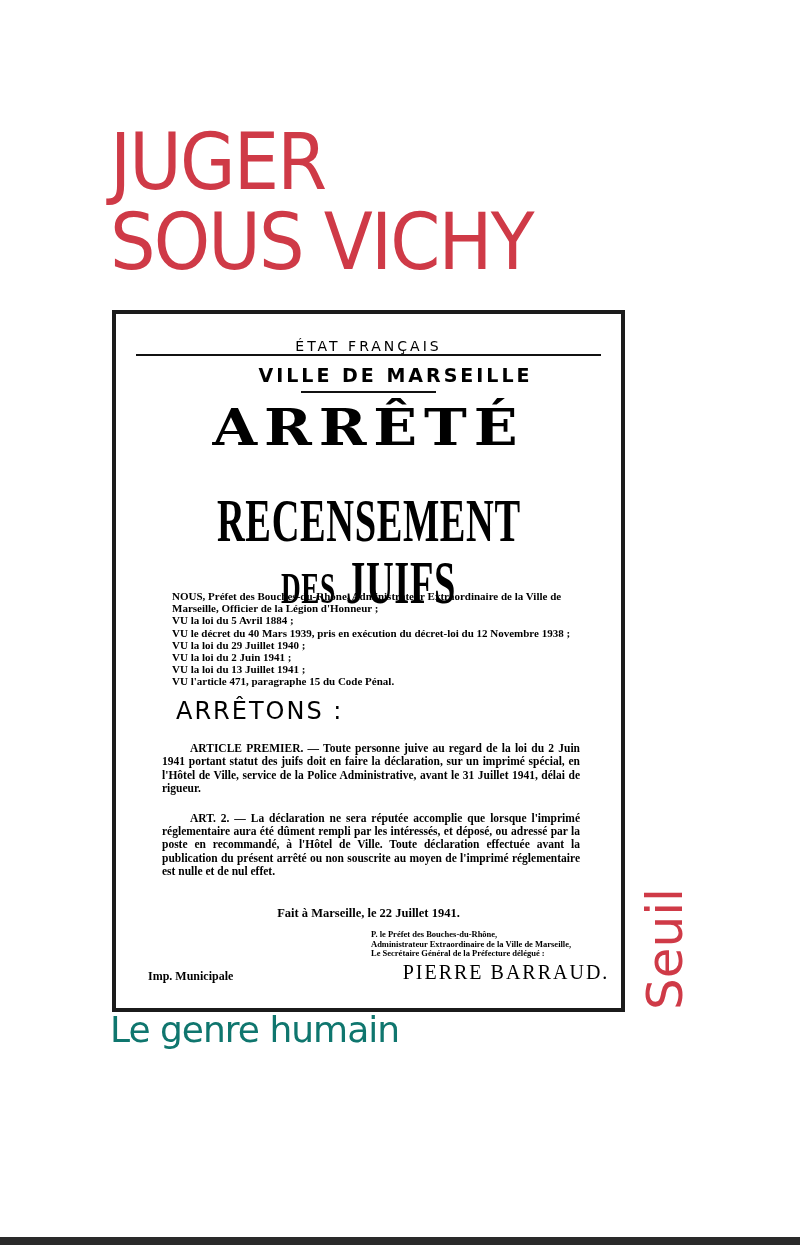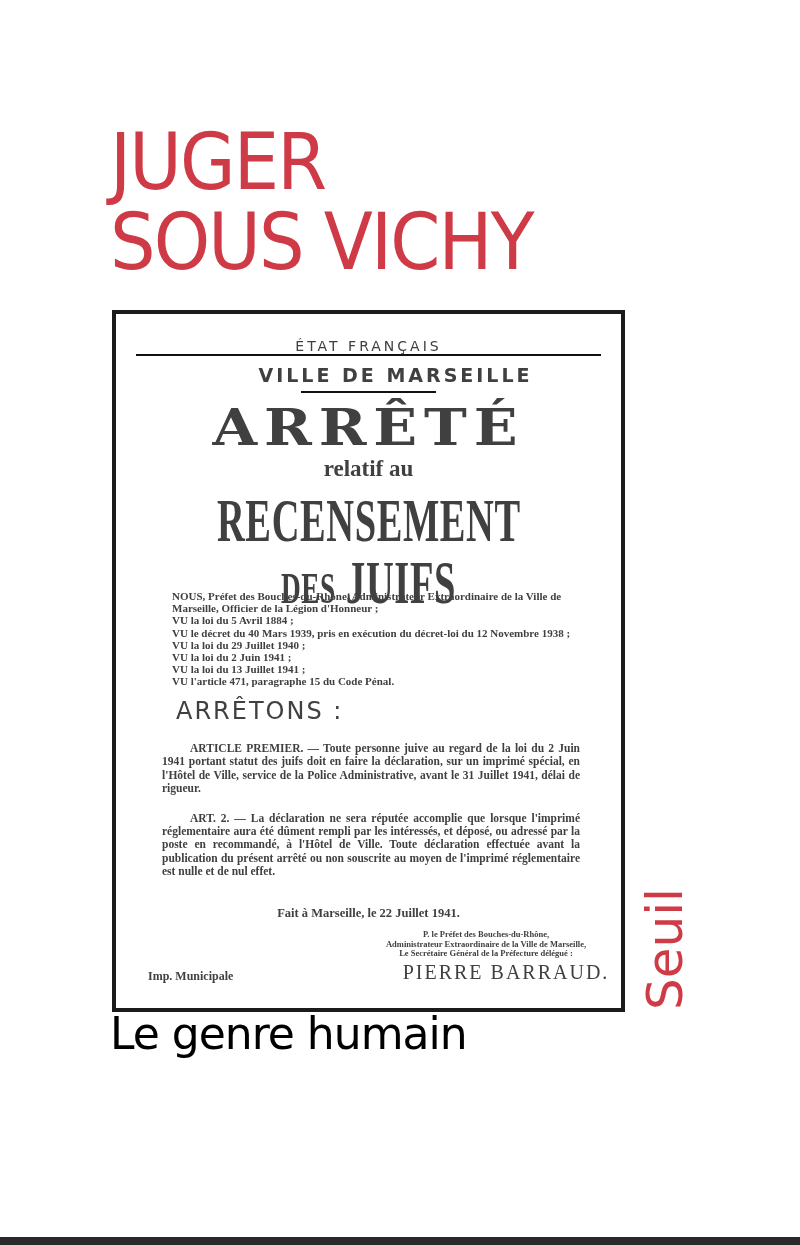--- a/index.html
+++ b/index.html
@@ -12,38 +12,38 @@
     font-family:"DejaVu Sans", sans-serif;
     color:#cf3a47; font-weight:normal;
     letter-spacing:-2px; line-height:1;
     transform:scaleX(0.92); transform-origin:left top;
   }
   .t1 { top:123px; font-size:78px; }
   .t2 { top:203px; font-size:78px; }
   .series {
     position:absolute; left:110px; top:1012px;
     font-family:"DejaVu Sans", sans-serif;
-    color:#000000; font-size:44px; line-height:1;
+    color:#0f766e; font-size:36px; line-height:1;
     letter-spacing:-1px;
   }
   .publisher {
     position:absolute; left:640px; top:1010px;
     font-family:"DejaVu Sans", sans-serif;
     color:#cf3a47; font-size:50px; line-height:1;
     transform:rotate(-90deg); transform-origin:left top;
   }
   .bottom-bar {
     position:absolute; left:0; top:1237px; width:800px; height:8px; background:#2a2a2a;
   }
   .poster {
     position:absolute; left:112px; top:310px;
     width:505px; height:694px;
     border:4px solid #1b1b1b;
     background:#fff;
-    font-family:"Liberation Serif", serif; color:#404040;
+    font-family:"Liberation Serif", serif; color:#000000;
   }
   .pc { position:absolute; left:0; width:505px; text-align:center; }
   .etat {
     top:24px; font-family:"DejaVu Sans", sans-serif; font-size:14px;
     letter-spacing:3px;
   }
   .rule1 { position:absolute; left:20px; top:40px; width:465px; height:2px; background:#111; }
   .ville {
     top:50px; font-family:"DejaVu Sans", sans-serif; font-weight:bold; font-size:19px;
     letter-spacing:3px;
@@ -66,21 +66,21 @@
   .preamble { top:276px; }
   .preamble .ind { padding-left:26px; }
   .arretons {
     position:absolute; left:60px; top:383px; font-family:"DejaVu Sans", sans-serif;
     font-size:24px; letter-spacing:2px; font-weight:normal;
   }
   .articles { top:412px; font-size:11.5px; line-height:13.4px; text-align:justify; }
   .articles p { margin:16px; text-indent:28px; }
   .fait { top:592px; font-size:12.5px; font-weight:bold; }
   .sign-block {
-    position:absolute; left:255px; top:616px; width:230px; text-align:center;
+    position:absolute; left:255px; top:616px; width:230px; text-align:left;
     font-size:8.5px; line-height:9.5px; font-weight:bold;
   }
   .signature {
     position:absolute; left:255px; top:647px; width:230px; text-align:center;
     font-family:"Liberation Serif", serif; font-weight:normal; font-size:20px; letter-spacing:2px;margin-left:20px;
   }
   .imp {
     position:absolute; left:32px; top:655px; font-size:12px; font-weight:bold;
   }
 </style>
@@ -89,21 +89,20 @@
 
 <div class="title t1">JUGER</div>
 <div class="title t2">SOUS VICHY</div>
 
 <div class="poster">
   <div class="pc etat">ÉTAT FRANÇAIS</div>
   <div class="rule1"></div>
   <div class="pc ville">VILLE DE MARSEILLE</div>
   <div class="rule2"></div>
   <div class="pc arrete">ARRÊTÉ</div>
-  <div class="pc relatif">relatif au</div>
   <div class="pc recens">
     <span>RECENSEMENT</span>
     <span class="small">DES</span>
     <span>JUIFS</span>
   </div>
 
   <div class="block preamble">
     <div class="ind">NOUS, Préfet des Bouches-du-Rhône, Administrateur Extraordinaire de la Ville de Marseille, Officier de la Légion d'Honneur ;</div>
     <div class="ind">VU la loi du 5 Avril 1884 ;</div>
     <div class="ind">VU le décret du 40 Mars 1939, pris en exécution du décret-loi du 12 Novembre 1938 ;</div>

